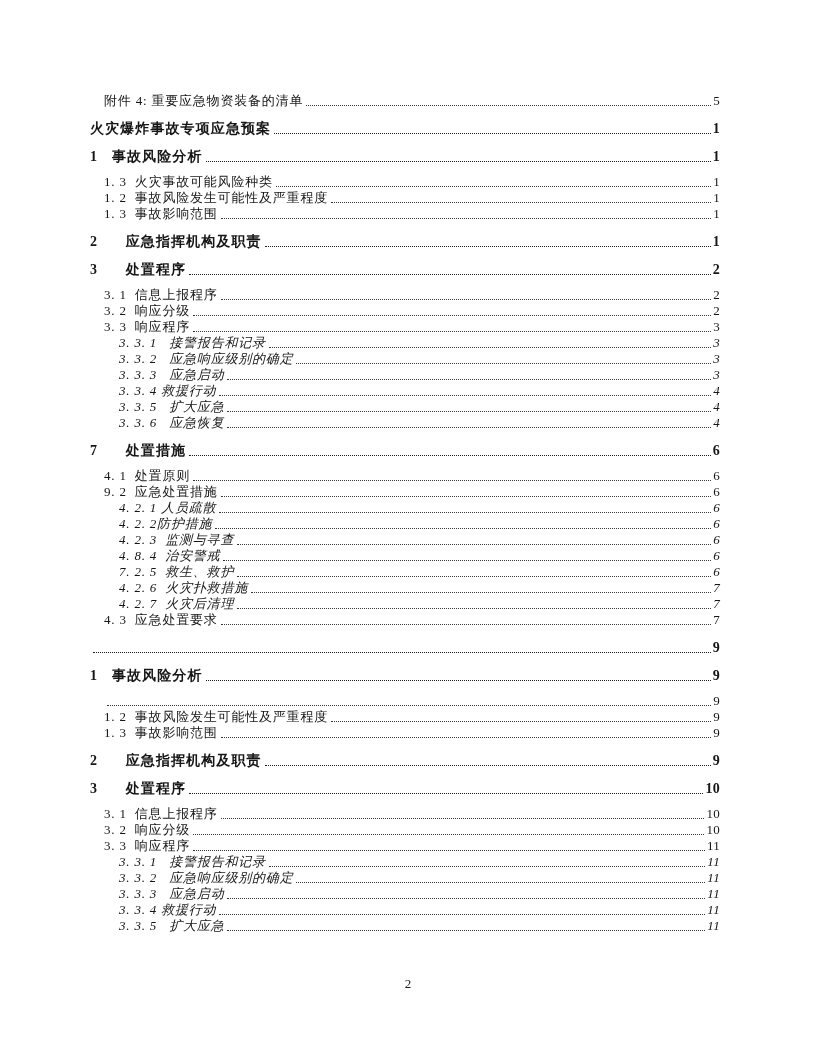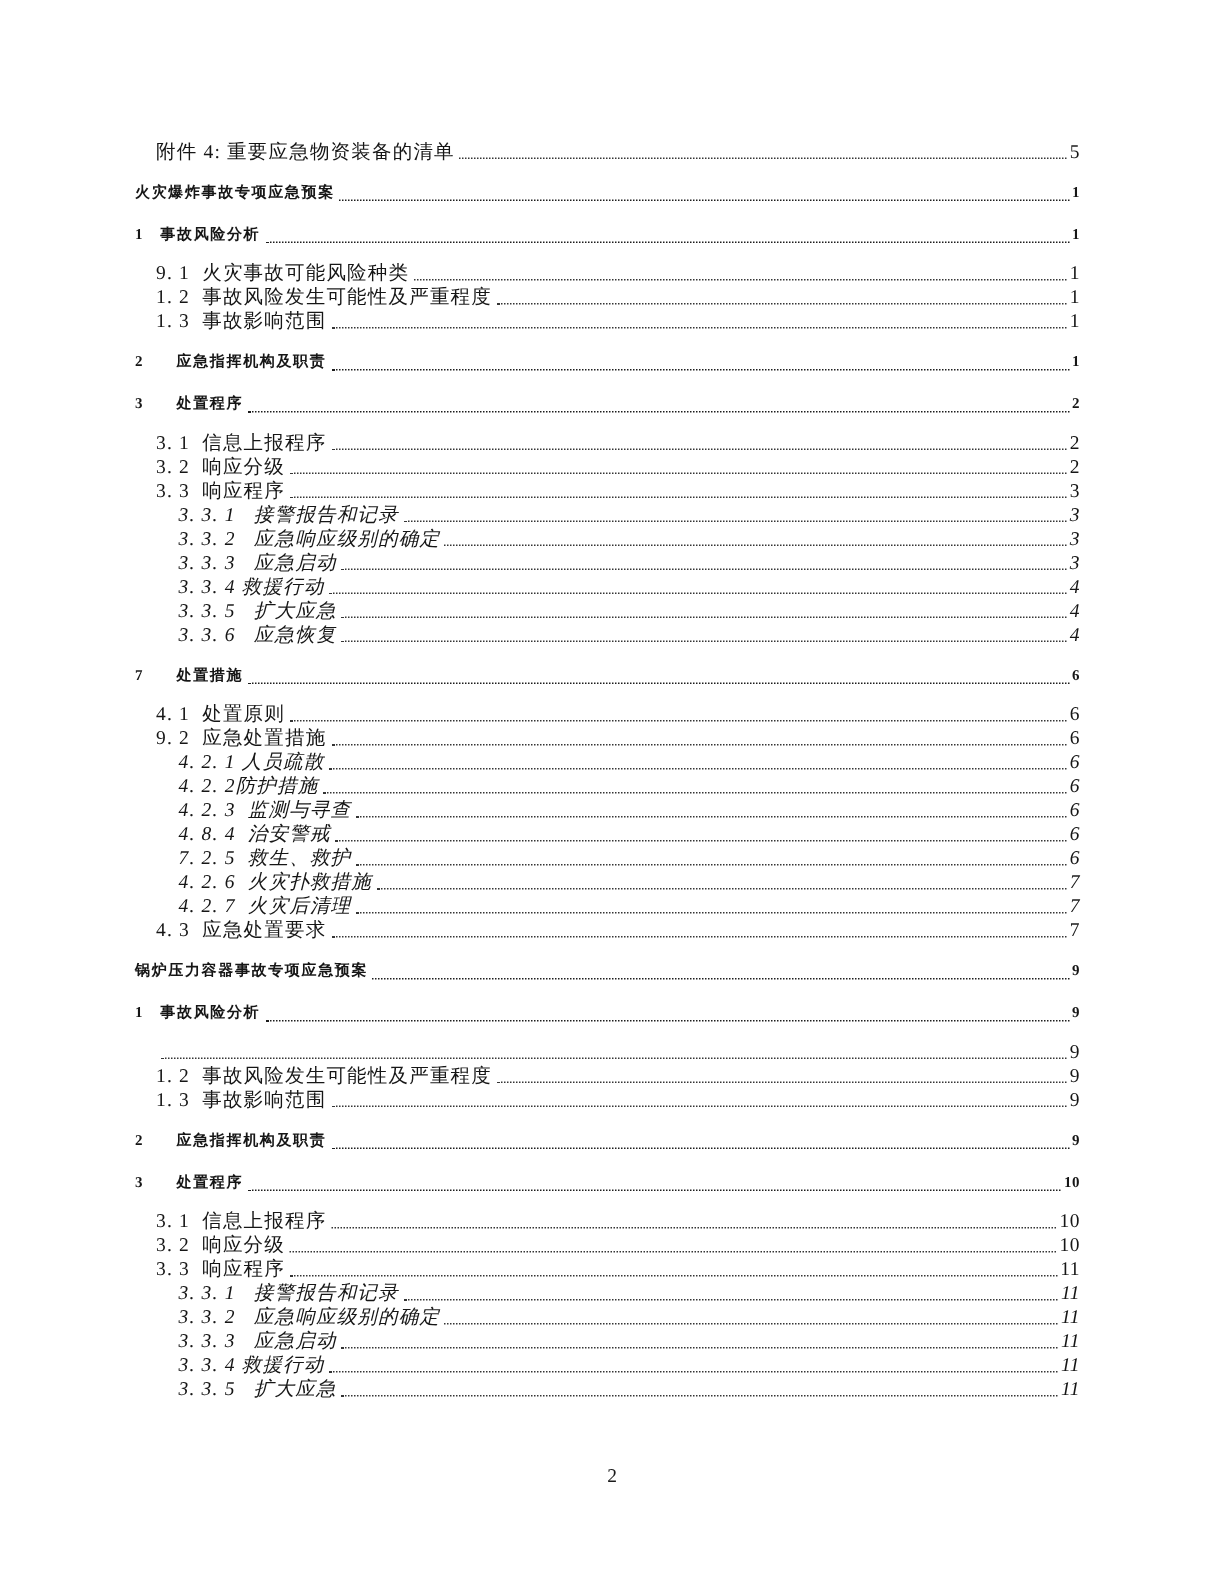--- a/index.html
+++ b/index.html
@@ -20,21 +20,21 @@
   }
   .toc-row {
     display: flex;
     align-items: flex-end;
     font-size: 13px;
     line-height: 16px;
     letter-spacing: 0.8px;
   }
   .toc-row.style-bold {
     font-weight: 700;
-    font-size: 10px;
+    font-size: 14px;
     line-height: 17px;
     letter-spacing: 1.1px;
     margin: 11px 0 9px 0;
     align-items: flex-end;
   }
   .toc-row.style-italic { font-style: italic; text-align: right; }
   .toc-row.level-1 { padding-left: 14px; }
   .toc-row.level-2 { padding-left: 29px; }
   .toc-label { white-space: pre; flex: 0 0 auto; }
   .toc-dots {
@@ -69,21 +69,21 @@
     <span class="toc-label">火灾爆炸事故专项应急预案</span>
     <span class="toc-dots"></span>
     <span class="toc-page">1</span>
   </div>
       <div class="toc-row level-0 style-bold">
     <span class="toc-label">1   事故风险分析</span>
     <span class="toc-dots"></span>
     <span class="toc-page">1</span>
   </div>
       <div class="toc-row level-1 style-regular">
-    <span class="toc-label">9. 1  火灾事故可能风险种类</span>
+    <span class="toc-label">1. 3  火灾事故可能风险种类</span>
     <span class="toc-dots"></span>
     <span class="toc-page">1</span>
   </div>
       <div class="toc-row level-1 style-regular">
     <span class="toc-label">1. 2  事故风险发生可能性及严重程度</span>
     <span class="toc-dots"></span>
     <span class="toc-page">1</span>
   </div>
       <div class="toc-row level-1 style-regular">
     <span class="toc-label">1. 3  事故影响范围</span>
@@ -194,21 +194,20 @@
     <span class="toc-label">4. 2. 7  火灾后清理</span>
     <span class="toc-dots"></span>
     <span class="toc-page">7</span>
   </div>
       <div class="toc-row level-1 style-regular">
     <span class="toc-label">4. 3  应急处置要求</span>
     <span class="toc-dots"></span>
     <span class="toc-page">7</span>
   </div>
       <div class="toc-row level-0 style-bold">
-    <span class="toc-label">锅炉压力容器事故专项应急预案</span>
     <span class="toc-dots"></span>
     <span class="toc-page">9</span>
   </div>
       <div class="toc-row level-0 style-bold">
     <span class="toc-label">1   事故风险分析</span>
     <span class="toc-dots"></span>
     <span class="toc-page">9</span>
   </div>
       <div class="toc-row level-1 style-regular">
     <span class="toc-dots"></span>

